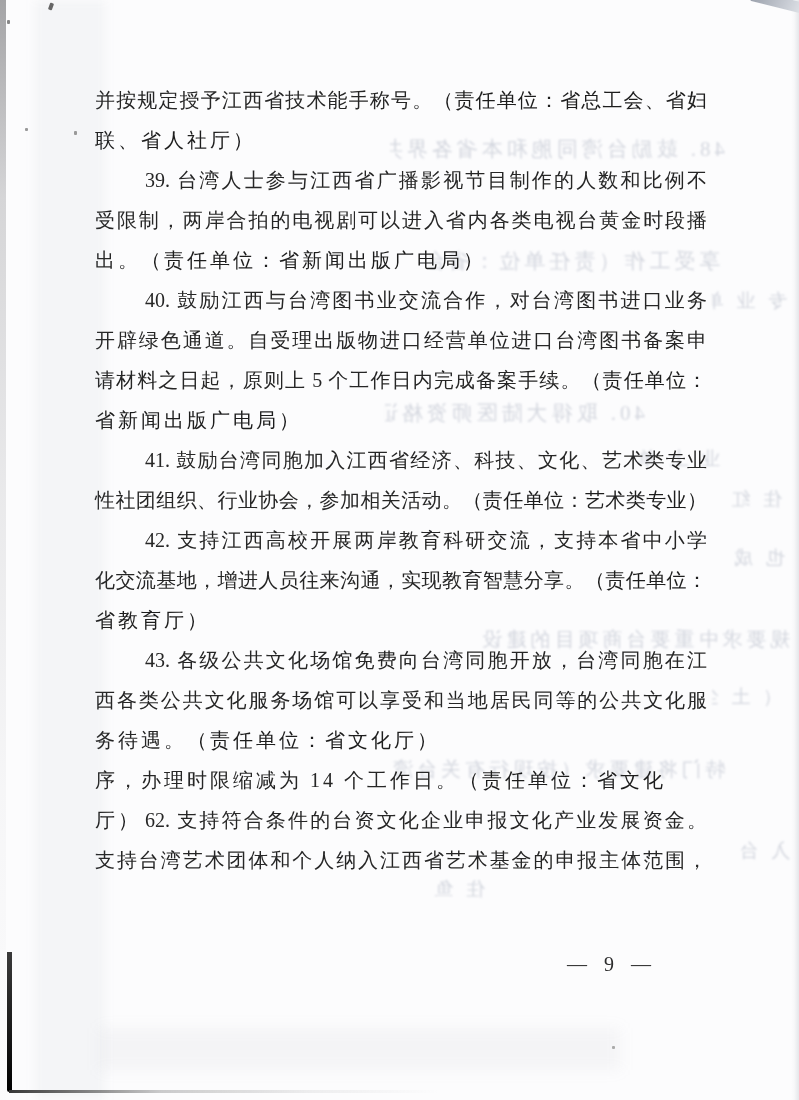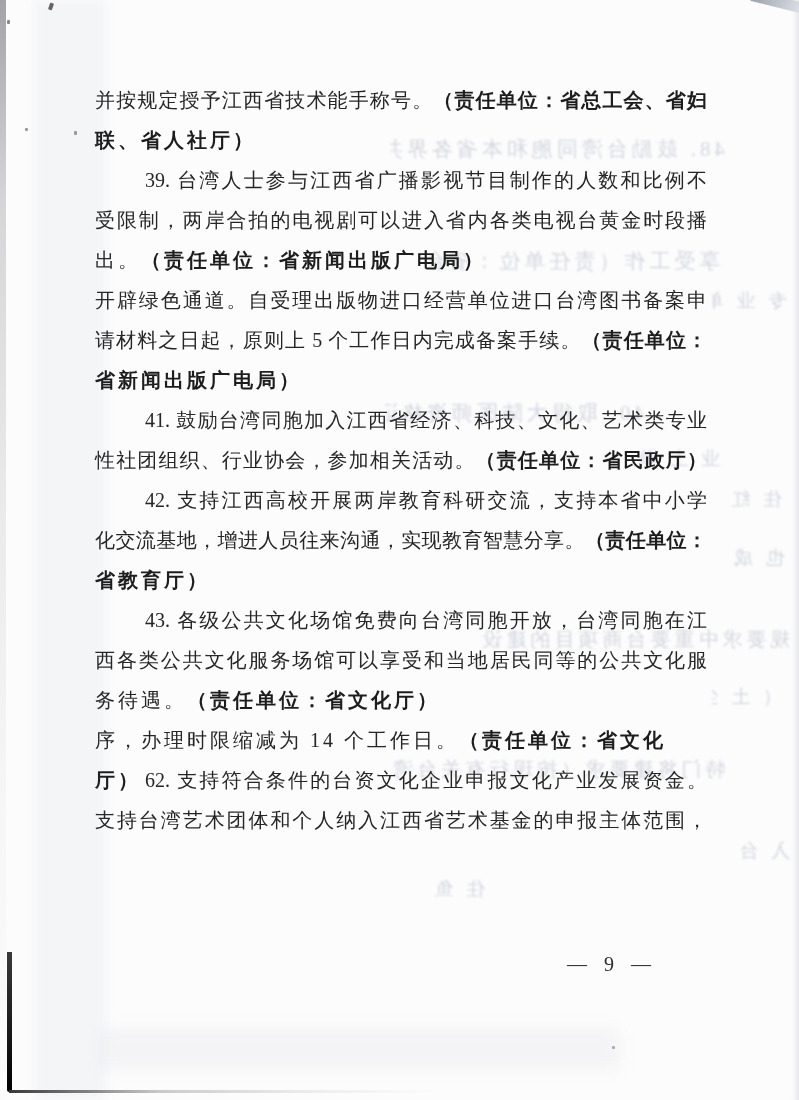--- a/index.html
+++ b/index.html
@@ -58,21 +58,21 @@
   }
   .line{
     height:40px;line-height:40px;
     font-size:20px;color:#262626;
     text-align:justify;
     text-align-last:justify;
     text-justify:inter-character;
   }
   .line.indent{padding-left:50px;}
   .line.short{text-align:left;text-align-last:left;letter-spacing:3px;}
-  .b{font-weight:700;color:#1d1d1d;}
+  .b{font-weight:400;color:#1d1d1d;}
 
   .pageno{
     position:absolute;top:953px;right:142px;
     font-size:20px;letter-spacing:6px;color:#2c2c2c;
   }
 
   
   .bleed{
     position:absolute;height:26px;line-height:26px;
     transform:scaleX(-1);
@@ -98,25 +98,26 @@
   <div class="bleed" style="left:735px;top:838px;width:55px;font-size:19px;">入 台 金</div>
   <div class="bleed" style="left:425px;top:876px;width:60px;font-size:19px;">住 鱼</div>
   <div class="bleed" style="left:735px;top:545px;width:50px;font-size:19px;">也 成</div>
 
   <div class="textblock">
     <div class="line"><span>并按规定授予江西省技术能手称号。</span><span class="b">（责任单位：省总工会、省妇</span></div>
     <div class="line short"><span></span><span class="b">联、省人社厅）</span></div>
     <div class="line indent"><span>39. 台湾人士参与江西省广播影视节目制作的人数和比例不</span><span class="b"></span></div>
     <div class="line"><span>受限制，两岸合拍的电视剧可以进入省内各类电视台黄金时段播</span><span class="b"></span></div>
     <div class="line short"><span>出。</span><span class="b">（责任单位：省新闻出版广电局）</span></div>
+    <div class="line indent"><span>40. 鼓励江西与台湾图书业交流合作，对台湾图书进口业务</span><span class="b"></span></div>
     <div class="line"><span>开辟绿色通道。自受理出版物进口经营单位进口台湾图书备案申</span><span class="b"></span></div>
     <div class="line"><span>请材料之日起，原则上 5 个工作日内完成备案手续。</span><span class="b">（责任单位：</span></div>
     <div class="line short"><span></span><span class="b">省新闻出版广电局）</span></div>
     <div class="line indent"><span>41. 鼓励台湾同胞加入江西省经济、科技、文化、艺术类专业</span><span class="b"></span></div>
-    <div class="line"><span>性社团组织、行业协会，参加相关活动。</span><span class="b">（责任单位：省民政厅）</span></div>
+    <div class="line"><span>性社团组织、行业协会，参加相关活动。</span><span class="b">（责任单位：艺术类专业）</span></div>
     <div class="line indent"><span>42. 支持江西高校开展两岸教育科研交流，支持本省中小学</span><span class="b"></span></div>
     <div class="line"><span>化交流基地，增进人员往来沟通，实现教育智慧分享。</span><span class="b">（责任单位：</span></div>
     <div class="line short"><span></span><span class="b">省教育厅）</span></div>
     <div class="line indent"><span>43. 各级公共文化场馆免费向台湾同胞开放，台湾同胞在江</span><span class="b"></span></div>
     <div class="line"><span>西各类公共文化服务场馆可以享受和当地居民同等的公共文化服</span><span class="b"></span></div>
     <div class="line short"><span>务待遇。</span><span class="b">（责任单位：省文化厅）</span></div>
     <div class="line short"><span>序，办理时限缩减为 14 个工作日。</span><span class="b">（责任单位：省文化厅）</span></div>
     <div class="line indent"><span>62. 支持符合条件的台资文化企业申报文化产业发展资金。</span><span class="b"></span></div>
     <div class="line"><span>支持台湾艺术团体和个人纳入江西省艺术基金的申报主体范围，</span><span class="b"></span></div>
   </div>

